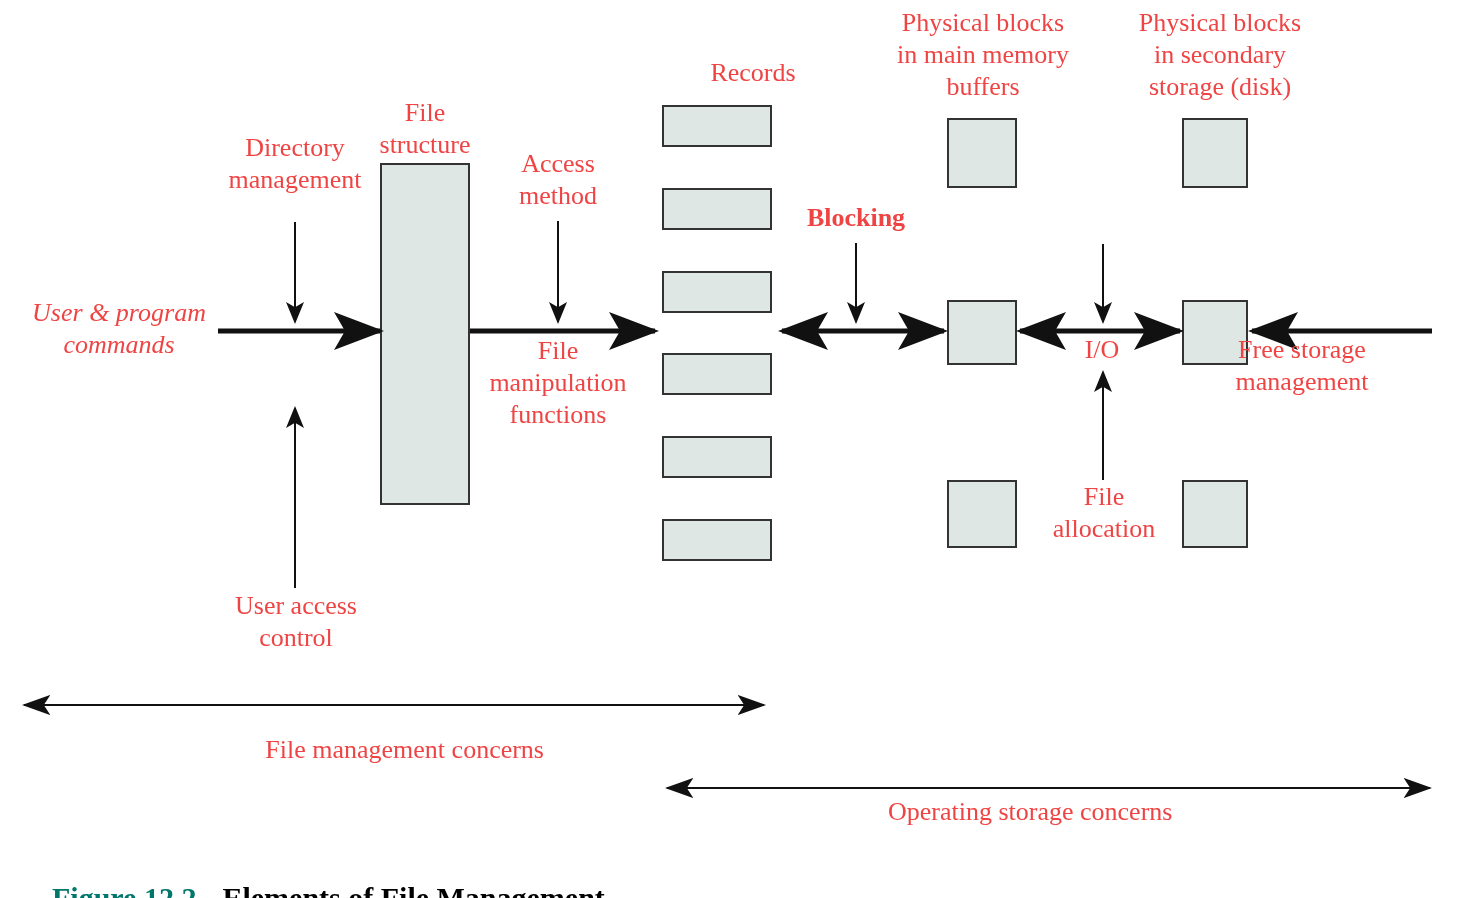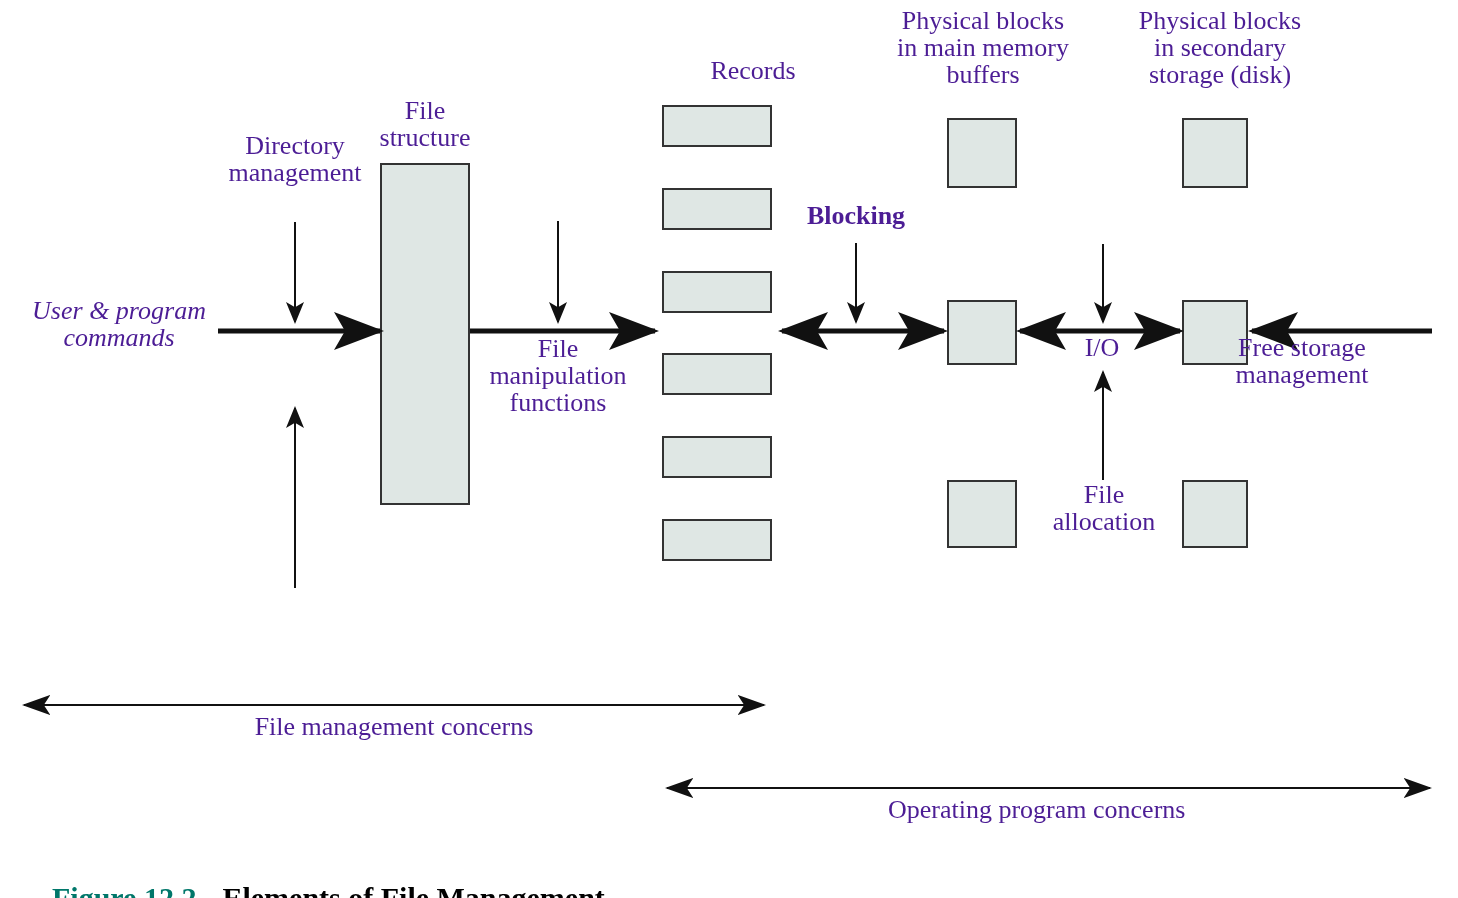--- a/index.html
+++ b/index.html
@@ -14,22 +14,22 @@
     height: 898px;
     background: #ffffff;
     overflow: hidden;
     font-family: "Liberation Serif", "DejaVu Serif", serif;
     color: #000000;
   }
   .lbl {
     position: absolute;
     font-family: "Liberation Serif", "DejaVu Serif", serif;
     font-size: 26px;
-    line-height: 27px;
-    color: #4c1d95;
+    line-height: 32px;
+    color: #ef4444;
     white-space: pre;
     text-align: center;
     letter-spacing: 0px;
   }
 
   .box {
     position: absolute;
     background: #dfe7e4;
     border: 2px solid #333333;
     box-sizing: border-box;
@@ -130,24 +130,28 @@
     <line x1="667" y1="788" x2="1430" y2="788" stroke="#111" stroke-width="2.2" marker-start="url(#scopeTail)" marker-end="url(#scopeHead)"></line>
   </svg>
 
   <div class="lbl" style="left:14px; top:297px; width:210px;font-style:italic;">User &amp; program
 commands</div>
 
   <div class="lbl" style="left:194px; top:132px; width:202px;">Directory
 management</div>
 
 
+  <div class="lbl" style="left:204px; top:590px; width:184px;">User access
+control</div>
 
   <div class="lbl" style="left:345px; top:97px; width:160px;">File
 structure</div>
 
+  <div class="lbl" style="left:478px; top:148px; width:160px;">Access
+method</div>
 
   <div class="lbl" style="left:467px; top:335px; width:182px;">File
 manipulation
 functions</div>
 
   <div class="lbl" style="left:683px; top:57px; width:140px;">Records</div>
 
   <div class="lbl" style="left:778px; top:202px; width:156px;font-weight:bold;">Blocking</div>
 
   <div class="lbl" style="left:872px; top:7px; width:222px;">Physical blocks
@@ -160,21 +164,21 @@
   <div class="lbl" style="left:1026px; top:481px; width:156px;">File
 allocation</div>
 
   <div class="lbl" style="left:1110px; top:7px; width:220px;">Physical blocks
 in secondary
 storage (disk)</div>
 
   <div class="lbl" style="left:1209px; top:334px; width:186px;">Free storage
 management</div>
 
-  <div class="lbl" style="left:244px; top:713px; width:300px; text-align:center;">File management concerns</div>
+  <div class="lbl" style="left:244px; top:734px; width:300px; text-align:right;">File management concerns</div>
 
-  <div class="lbl" style="left:888px; top:796px; width:350px; text-align:left;">Operating program concerns</div>
+  <div class="lbl" style="left:888px; top:796px; width:350px; text-align:left;">Operating storage concerns</div>
 
   <div id="caption">
     <span class="fignum">Figure 12.2</span><span class="figtitle">Elements of File Management</span>
   </div>
 
 </div>
 
 </body></html>

